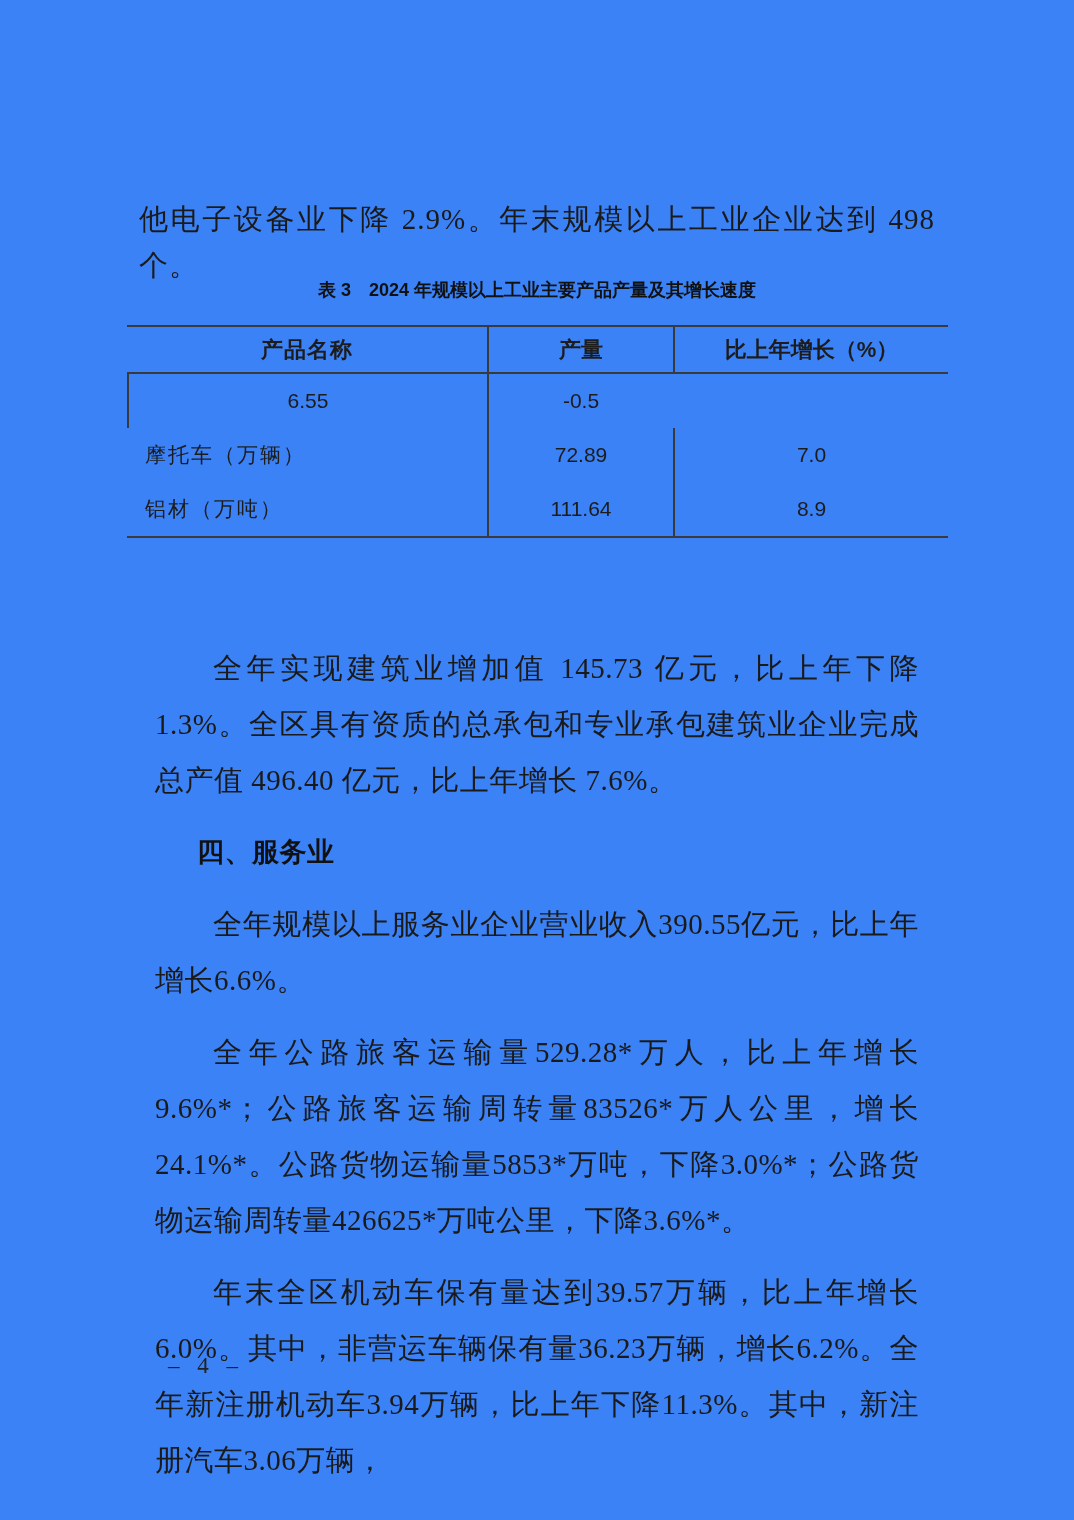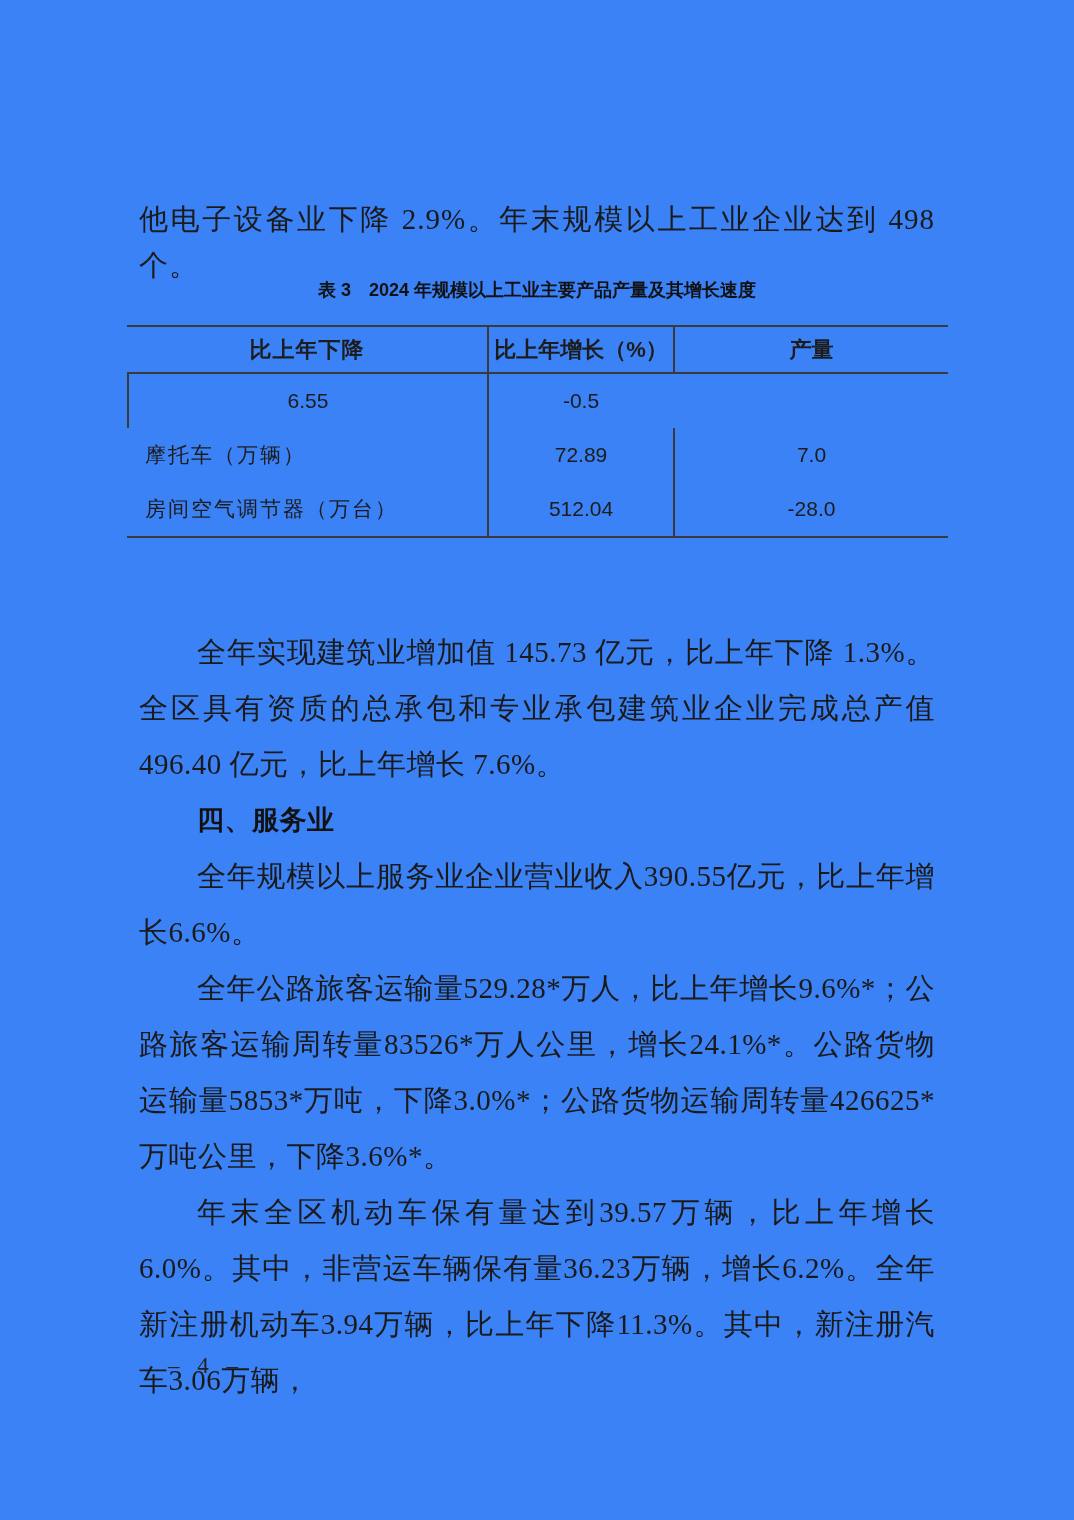--- a/index.html
+++ b/index.html
@@ -100,21 +100,21 @@
     position: absolute;
     top: 624px;
     left: 139px;
     width: 796px;
     font-size: 29px;
     line-height: 56px;
     text-align: justify;
     letter-spacing: 0.5px;
   }
   .body-text p {
-    margin: 0;
+    margin: 16px;
     text-indent: 58px;
   }
   .section-heading {
     margin: 0;
     text-indent: 58px;
     font-family: "Liberation Sans", "DejaVu Sans", sans-serif;
     font-weight: 700;
     font-size: 27px;
     line-height: 56px;
     color: #111111;
@@ -134,37 +134,37 @@
 <body>
 
 <div class="page">
 
   <p class="intro-para">他电子设备业下降 2.9%。年末规模以上工业企业达到 498 个。</p>
 
   <h2 class="table-title">表 3　2024 年规模以上工业主要产品产量及其增长速度</h2>
 
   <div class="stat-table">
     <div class="tr head">
-      <div class="td c1">比上年下降</div>
+      <div class="td c1">产品名称</div>
+      <div class="td c2">产量</div>
       <div class="td c3">比上年增长（%）</div>
-      <div class="td c2">产量</div>
     </div>
     <div class="tr">
       <div class="td c2">6.55</div>
       <div class="td c3">-0.5</div>
     </div>
     <div class="tr">
       <div class="td c1">摩托车（万辆）</div>
       <div class="td c2">72.89</div>
       <div class="td c3">7.0</div>
     </div>
     <div class="tr">
-      <div class="td c1">房间空气调节器（万台）</div>
-      <div class="td c2">512.04</div>
-      <div class="td c3">-28.0</div>
+      <div class="td c1">铝材（万吨）</div>
+      <div class="td c2">111.64</div>
+      <div class="td c3">8.9</div>
     </div>
   </div>
 
   <div class="body-text">
     <p>全年实现建筑业增加值 145.73 亿元，比上年下降 1.3%。全区具有资质的总承包和专业承包建筑业企业完成总产值 496.40 亿元，比上年增长 7.6%。</p>
     <h3 class="section-heading">四、服务业</h3>
     <p>全年规模以上服务业企业营业收入390.55亿元，比上年增长6.6%。</p>
     <p>全年公路旅客运输量529.28*万人，比上年增长9.6%*；公路旅客运输周转量83526*万人公里，增长24.1%*。公路货物运输量5853*万吨，下降3.0%*；公路货物运输周转量426625*万吨公里，下降3.6%*。</p>
     <p>年末全区机动车保有量达到39.57万辆，比上年增长6.0%。其中，非营运车辆保有量36.23万辆，增长6.2%。全年新注册机动车3.94万辆，比上年下降11.3%。其中，新注册汽车3.06万辆，</p>
   </div>

